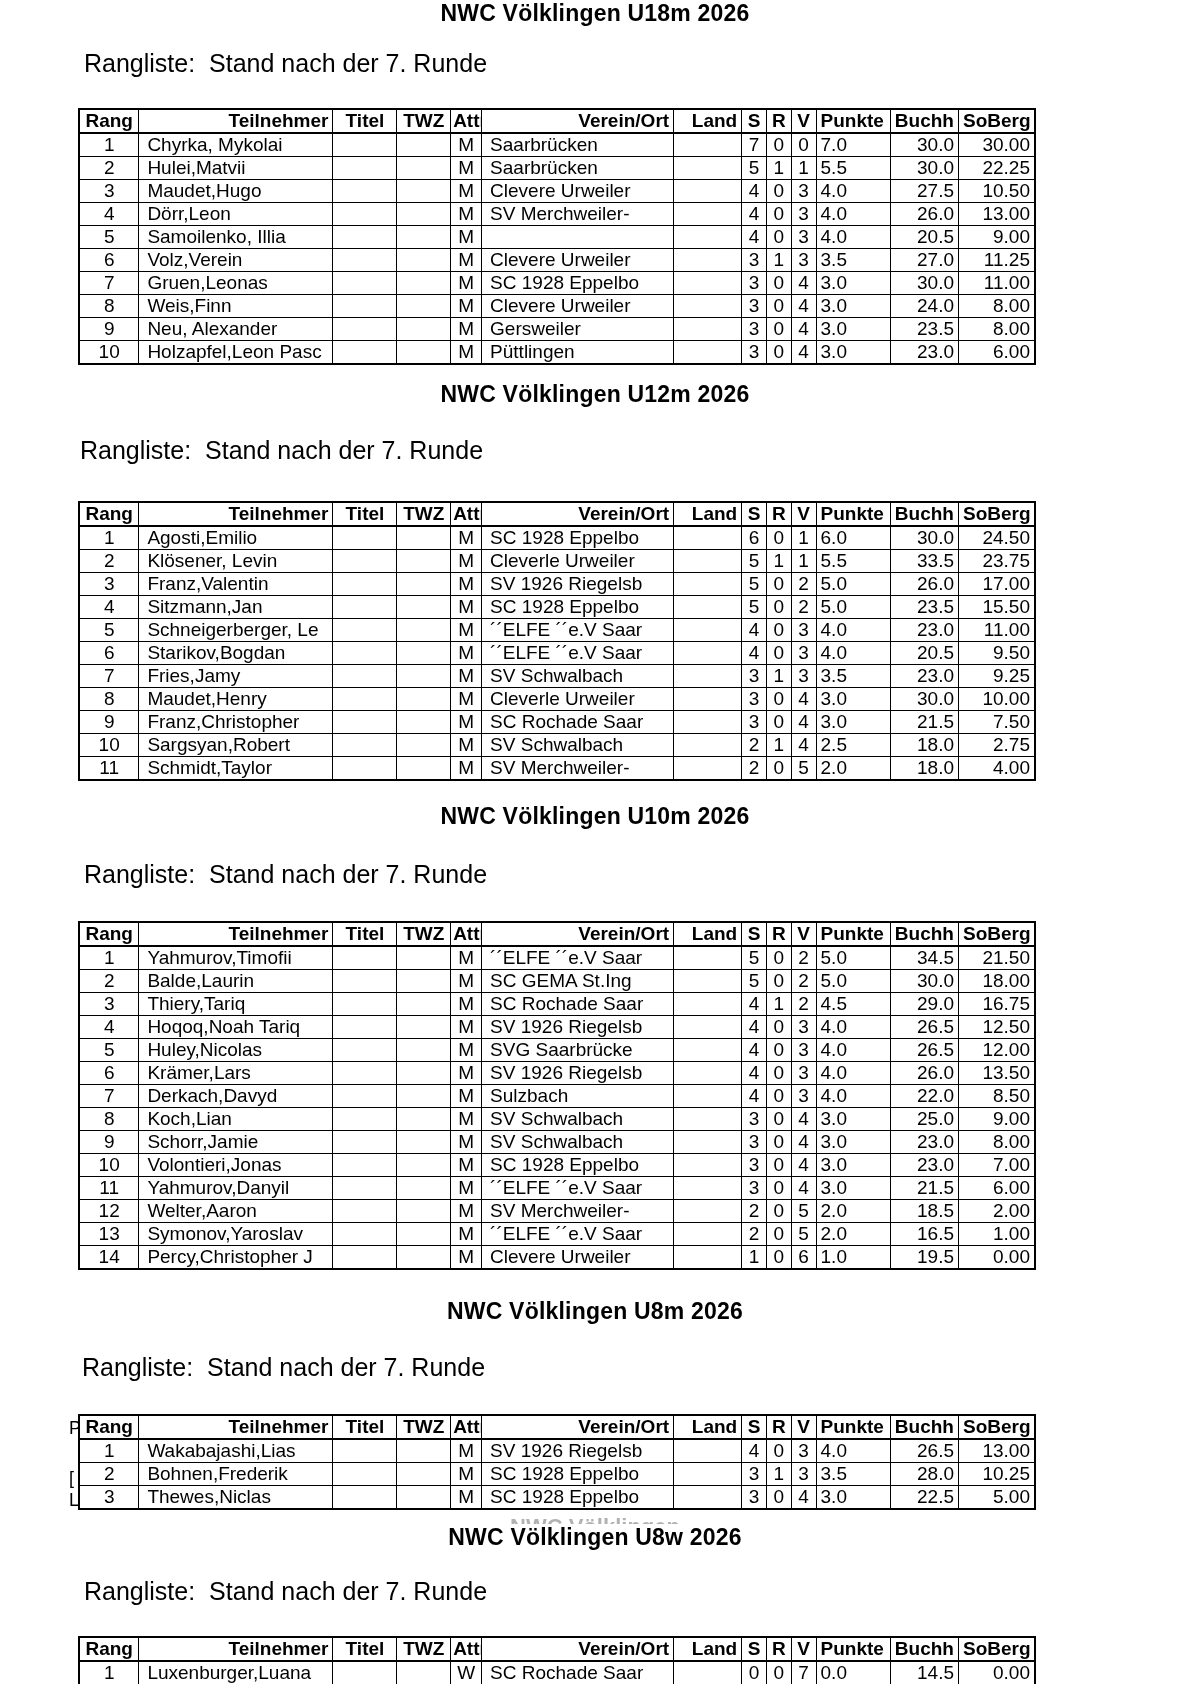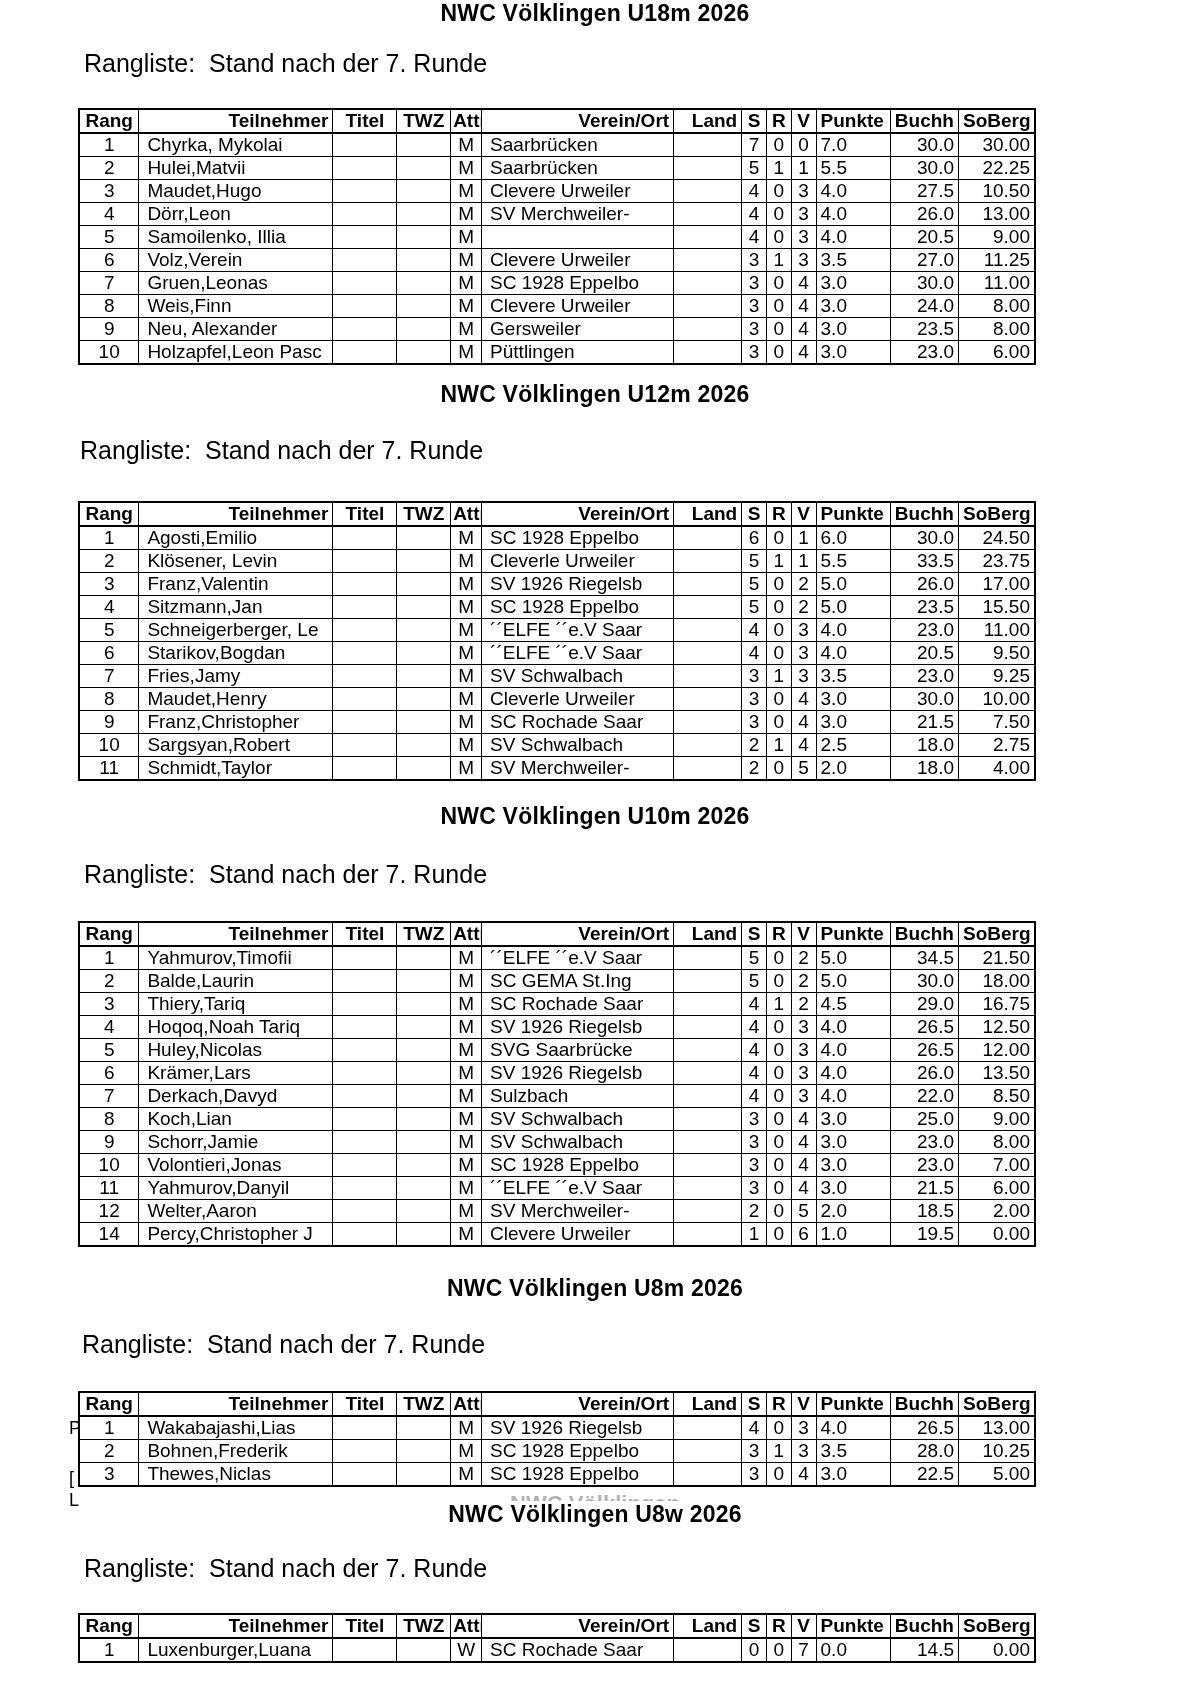--- a/index.html
+++ b/index.html
@@ -691,20 +691,35 @@
             <td class="c-twz"></td>
             <td class="c-attr">M</td>
             <td class="c-verein">SV Merchweiler-</td>
             <td class="c-land"></td>
             <td class="c-s">2</td>
             <td class="c-r">0</td>
             <td class="c-v">5</td>
             <td class="c-punkte">2.0</td>
             <td class="c-buchh">18.5</td>
             <td class="c-soberg">2.00</td>
+          </tr>
+          <tr>
+            <td class="c-rang">13</td>
+            <td class="c-name">Symonov,Yaroslav</td>
+            <td class="c-titel"></td>
+            <td class="c-twz"></td>
+            <td class="c-attr">M</td>
+            <td class="c-verein">´´ELFE ´´e.V Saar</td>
+            <td class="c-land"></td>
+            <td class="c-s">2</td>
+            <td class="c-r">0</td>
+            <td class="c-v">5</td>
+            <td class="c-punkte">2.0</td>
+            <td class="c-buchh">16.5</td>
+            <td class="c-soberg">1.00</td>
           </tr>
           <tr>
             <td class="c-rang">14</td>
             <td class="c-name">Percy,Christopher J</td>
             <td class="c-titel"></td>
             <td class="c-twz"></td>
             <td class="c-attr">M</td>
             <td class="c-verein">Clevere Urweiler</td>
             <td class="c-land"></td>
             <td class="c-s">1</td>

